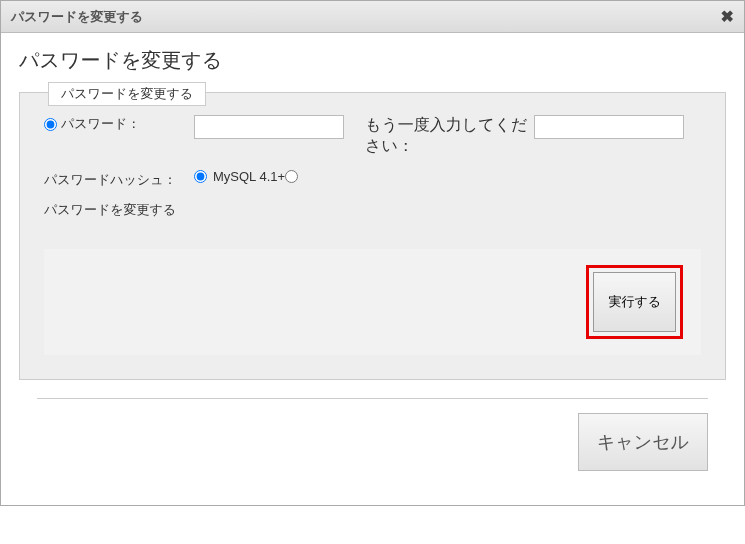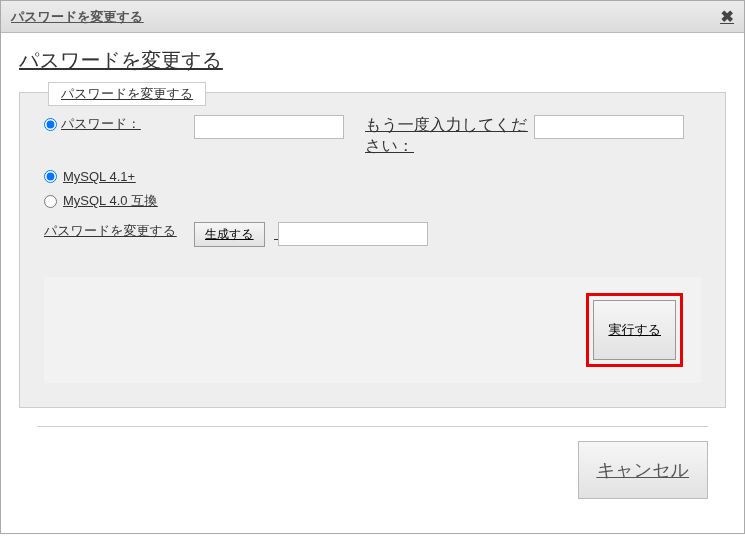--- a/index.html
+++ b/index.html
@@ -1,19 +1,18 @@
 <!DOCTYPE html>
 <html><head>
   <meta charset="utf-8">
   <style>
     * {
       box-sizing: border-box;
       margin: 0;
       padding: 0;
-      text-decoration: underline;
     }
     body {
       font-family: Arial, "Hiragino Kaku Gothic ProN", "Meiryo", sans-serif;
       background: #fff;
       width: 745px;
       height: 544px;
       overflow: hidden;
       color: #333;
     }
     .dialog {
@@ -87,22 +86,21 @@
     }
     input[type="text"], input[type="password"] {
       width: 150px;
       height: 24px;
       border: 1px solid #bbb;
       padding: 2px 4px;
       font-size: 12px;
     }
     .radio-group {
       display: flex;
-      flex-direction: column;
-      gap: 8px;
+      gap: 0;
       font-size: 13px;
     }
     .radio-option {
       display: flex;
       gap: 6px;
       align-items: center;
     }
     .generate-btn {
       background: linear-gradient(#f6f6f6, #e2e2e2);
       border: 1px solid #999;
@@ -181,39 +179,37 @@
         </div>
         <div class="col-label2">
           <span>もう一度入力してください：</span>
         </div>
         <div class="col-input2">
           <input type="password" value="" style="">
         </div>
       </div>
 
       <div class="form-row" style="align-items:flex-start;">
+        <div class="col-label" style="padding-top:2px;">
+          <span>パスワードハッシュ：</span>
+        </div>
         <div class="radio-group">
           <label class="radio-option">
             <input type="radio" name="hash" checked="" style="">
             <span>MySQL 4.1+</span>
           </label>
           <label class="radio-option">
             <input type="radio" name="hash" style="">
-            <span>MySQL 4.0 互換</span>
           </label>
         </div>
       </div>
 
       <div class="form-row" style="margin-top:8px;margin-bottom:0;">
         <div class="col-label">
           <span>パスワードを変更する</span>
-        </div>
-        <div>
-          <button class="generate-btn">生成する</button>
-          <input class="generate-input" type="text" value="" style="">
         </div>
       </div>
 
       <div class="footer">
         <div class="go-btn-wrap">
           <button class="go-btn">実行する</button>
         </div>
       </div>
     </div>
 

